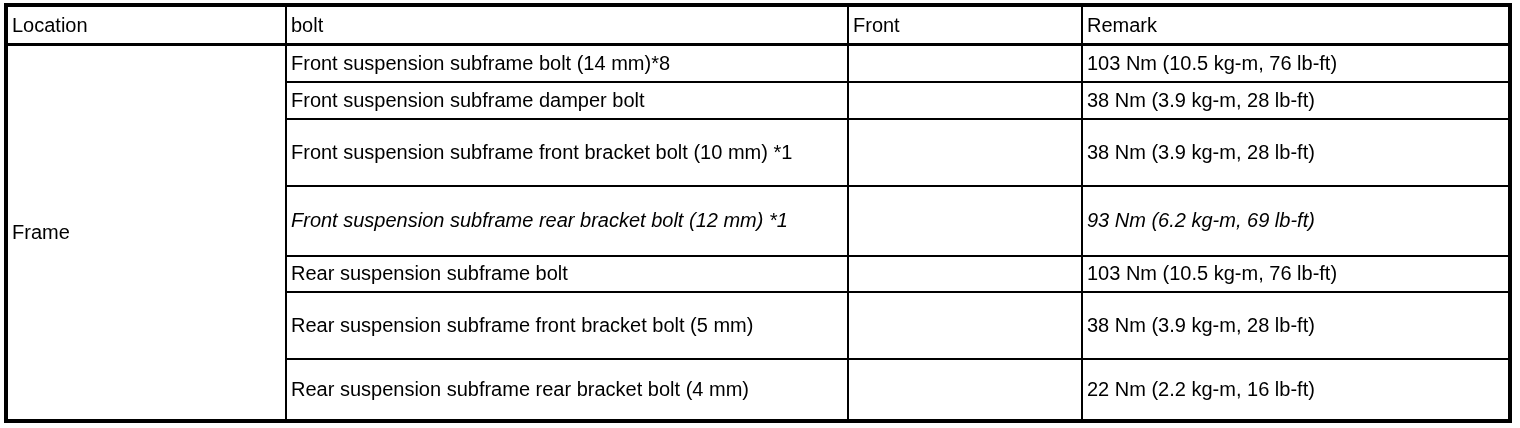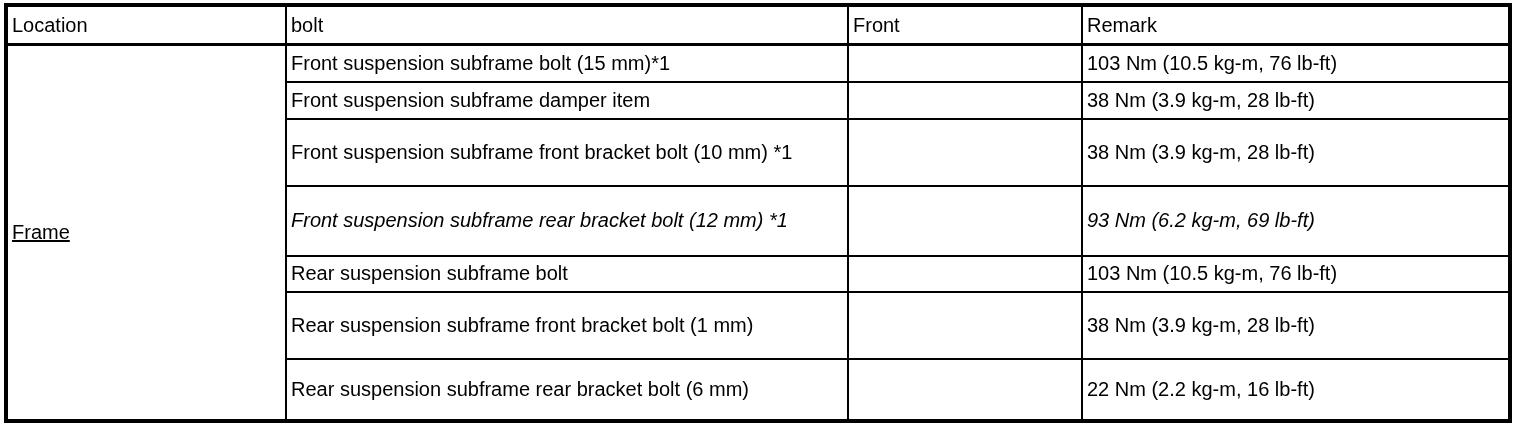--- a/index.html
+++ b/index.html
@@ -38,21 +38,21 @@
   }
   table.spec thead th {
     border-bottom: 3px solid #000000;
     height: 34px;
   }
   tr.r-short  { height: 37px; }
   tr.r-tall   { height: 67px; }
   tr.r-tall4  { height: 70px; font-style: italic; }
   tr.r-short5 { height: 36px; margin-top: 48px; }
   tr.r-tall7  { height: 62px; }
-  td.location-cell { vertical-align: middle; text-decoration: underline; }
+  td.location-cell { vertical-align: middle; }
 </style>
 </head>
 <body>
 
 <div class="page">
   <table class="spec">
     <colgroup>
       <col class="c-location">
       <col class="c-item">
       <col class="c-remark">
@@ -62,49 +62,49 @@
       <tr>
         <th>Location</th>
         <th>bolt</th>
         <th>Front</th>
         <th>Remark</th>
       </tr>
     </thead>
     <tbody>
       <tr class="r-short">
         <td class="location-cell" rowspan="7">Frame</td>
-        <td>Front suspension subframe bolt (15 mm)*1</td>
+        <td>Front suspension subframe bolt (14 mm)*8</td>
         <td></td>
         <td>103 Nm (10.5 kg-m, 76 lb-ft)</td>
       </tr>
       <tr class="r-short">
-        <td>Front suspension subframe damper item</td>
+        <td>Front suspension subframe damper bolt</td>
         <td></td>
         <td>38 Nm (3.9 kg-m, 28 lb-ft)</td>
       </tr>
       <tr class="r-tall">
         <td>Front suspension subframe front bracket bolt (10 mm) *1</td>
         <td></td>
         <td>38 Nm (3.9 kg-m, 28 lb-ft)</td>
       </tr>
       <tr class="r-tall4">
         <td>Front suspension subframe rear bracket bolt (12 mm) *1</td>
         <td></td>
         <td>93 Nm (6.2 kg-m, 69 lb-ft)</td>
       </tr>
       <tr class="r-short5">
         <td>Rear suspension subframe bolt</td>
         <td></td>
         <td>103 Nm (10.5 kg-m, 76 lb-ft)</td>
       </tr>
       <tr class="r-tall">
-        <td>Rear suspension subframe front bracket bolt (1 mm)</td>
+        <td>Rear suspension subframe front bracket bolt (5 mm)</td>
         <td></td>
         <td>38 Nm (3.9 kg-m, 28 lb-ft)</td>
       </tr>
       <tr class="r-tall7">
-        <td>Rear suspension subframe rear bracket bolt (6 mm)</td>
+        <td>Rear suspension subframe rear bracket bolt (4 mm)</td>
         <td></td>
         <td>22 Nm (2.2 kg-m, 16 lb-ft)</td>
       </tr>
     </tbody>
   </table>
 </div>
 
 </body></html>

